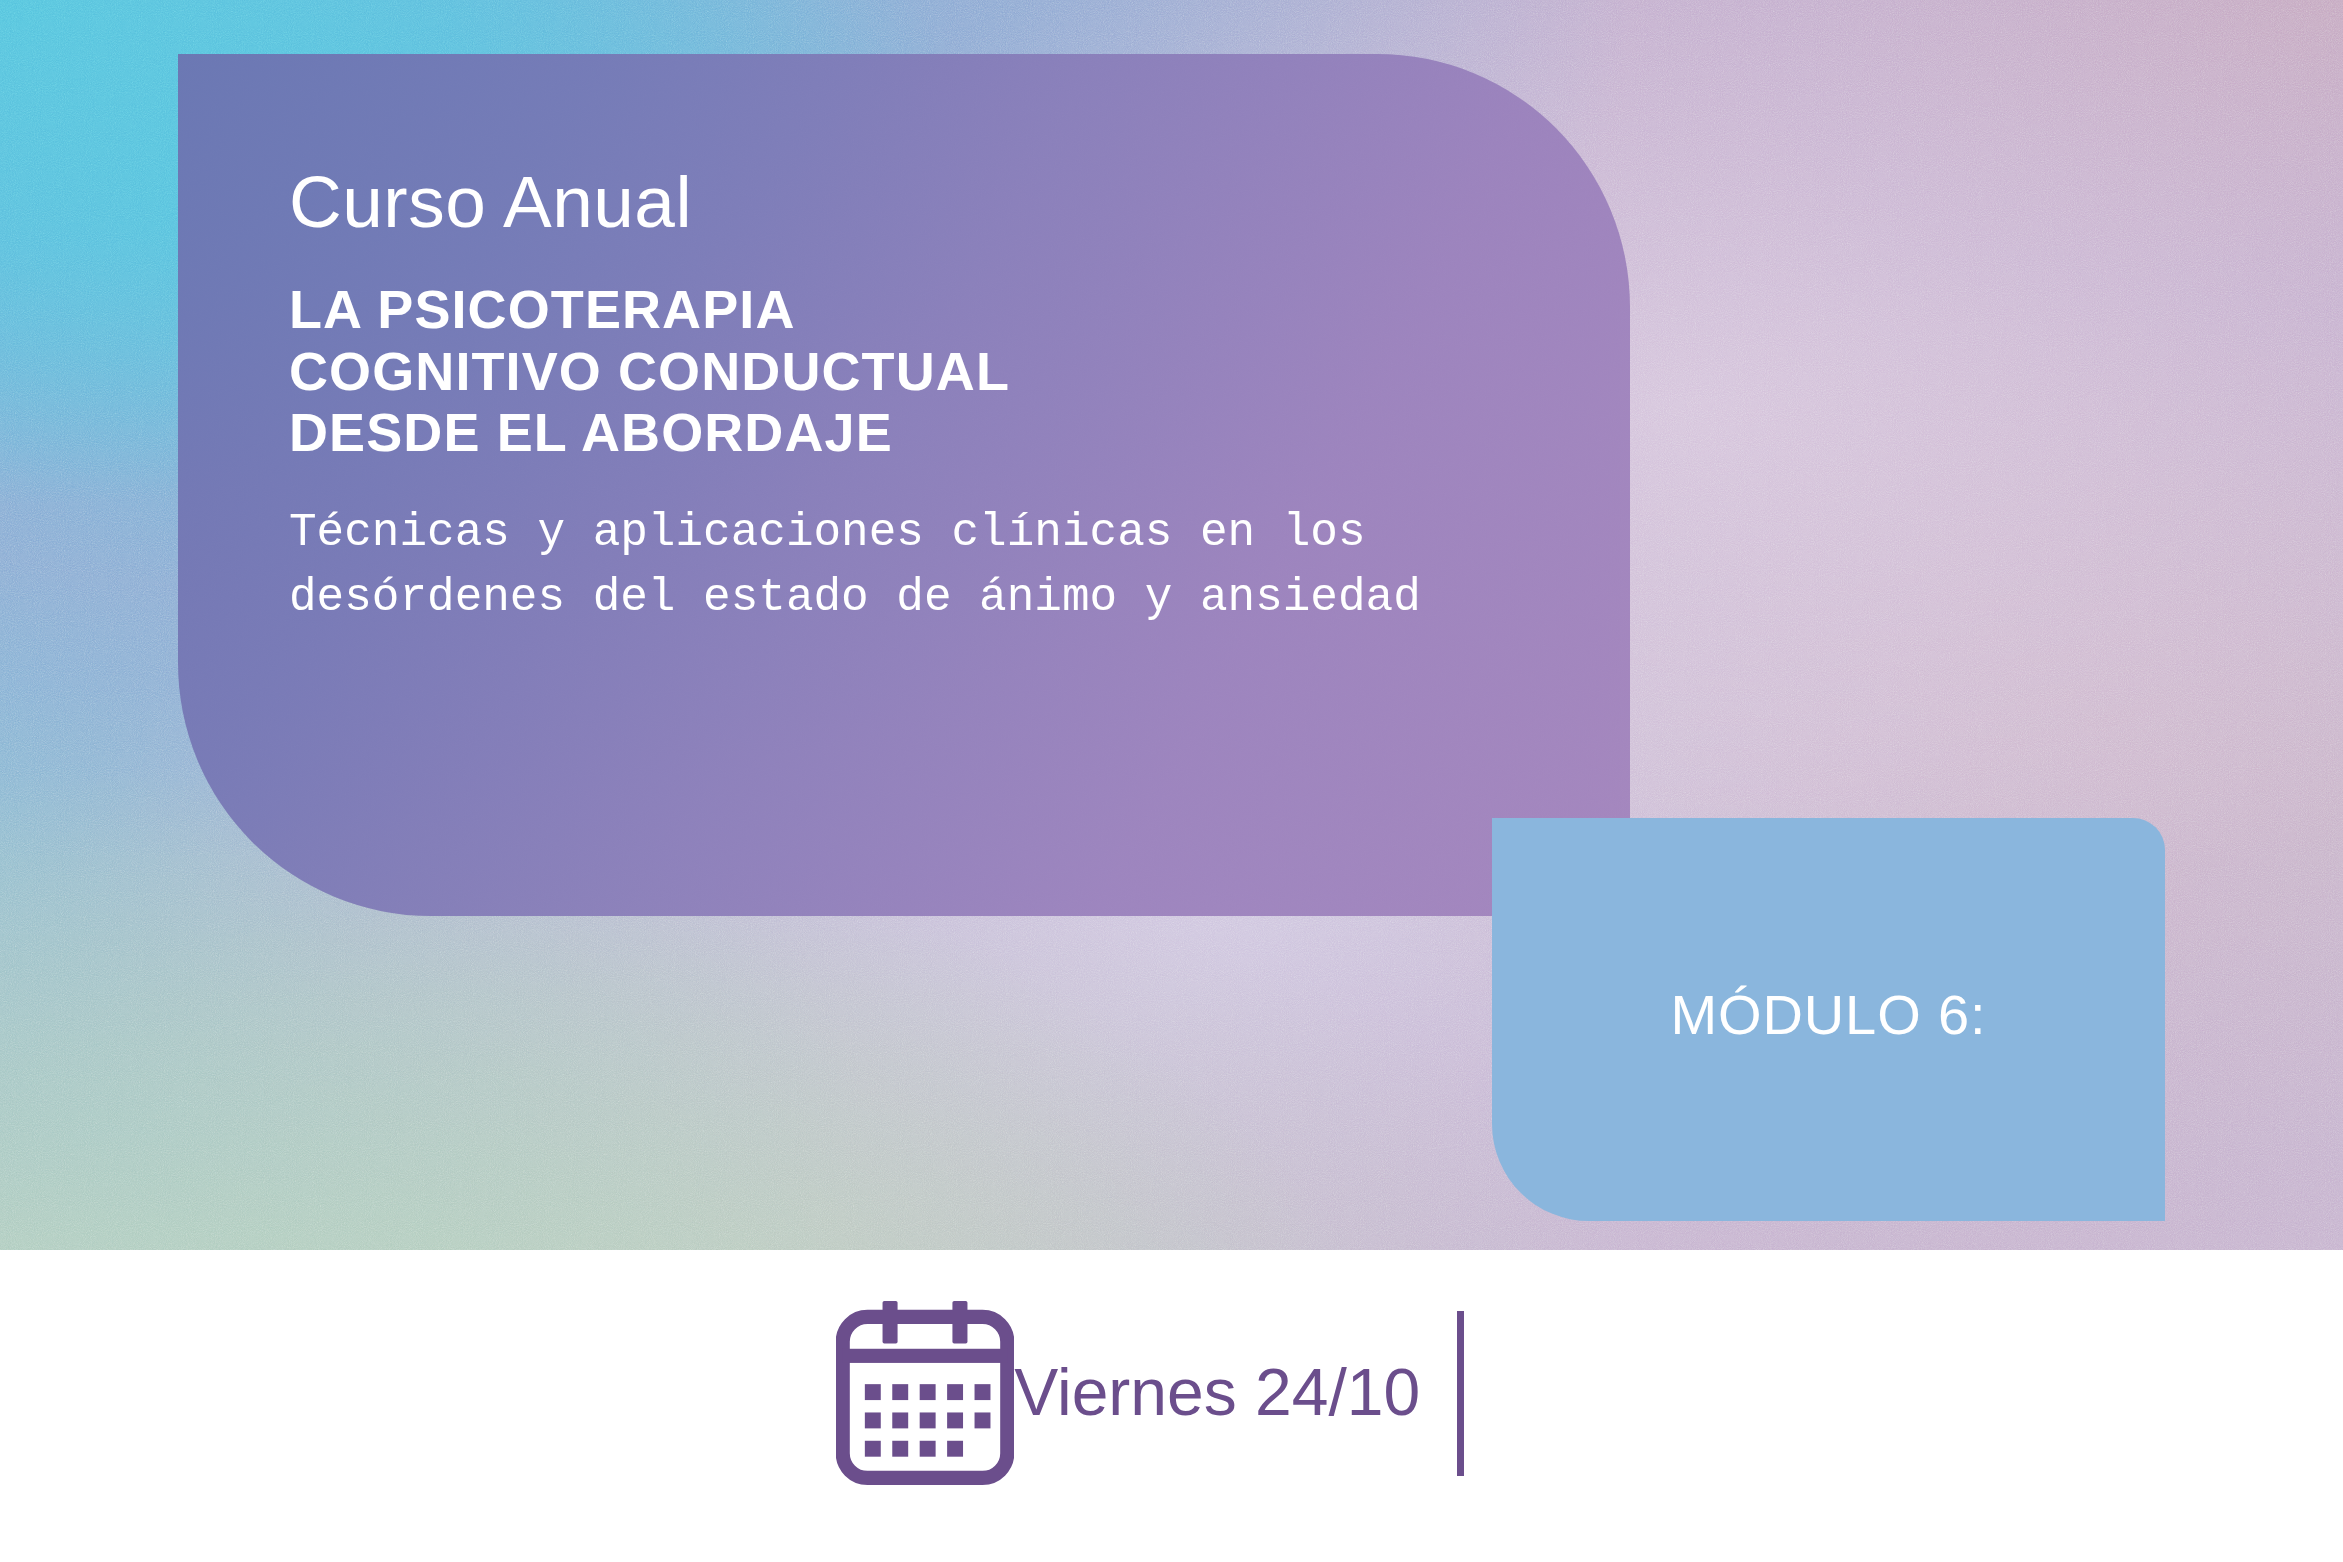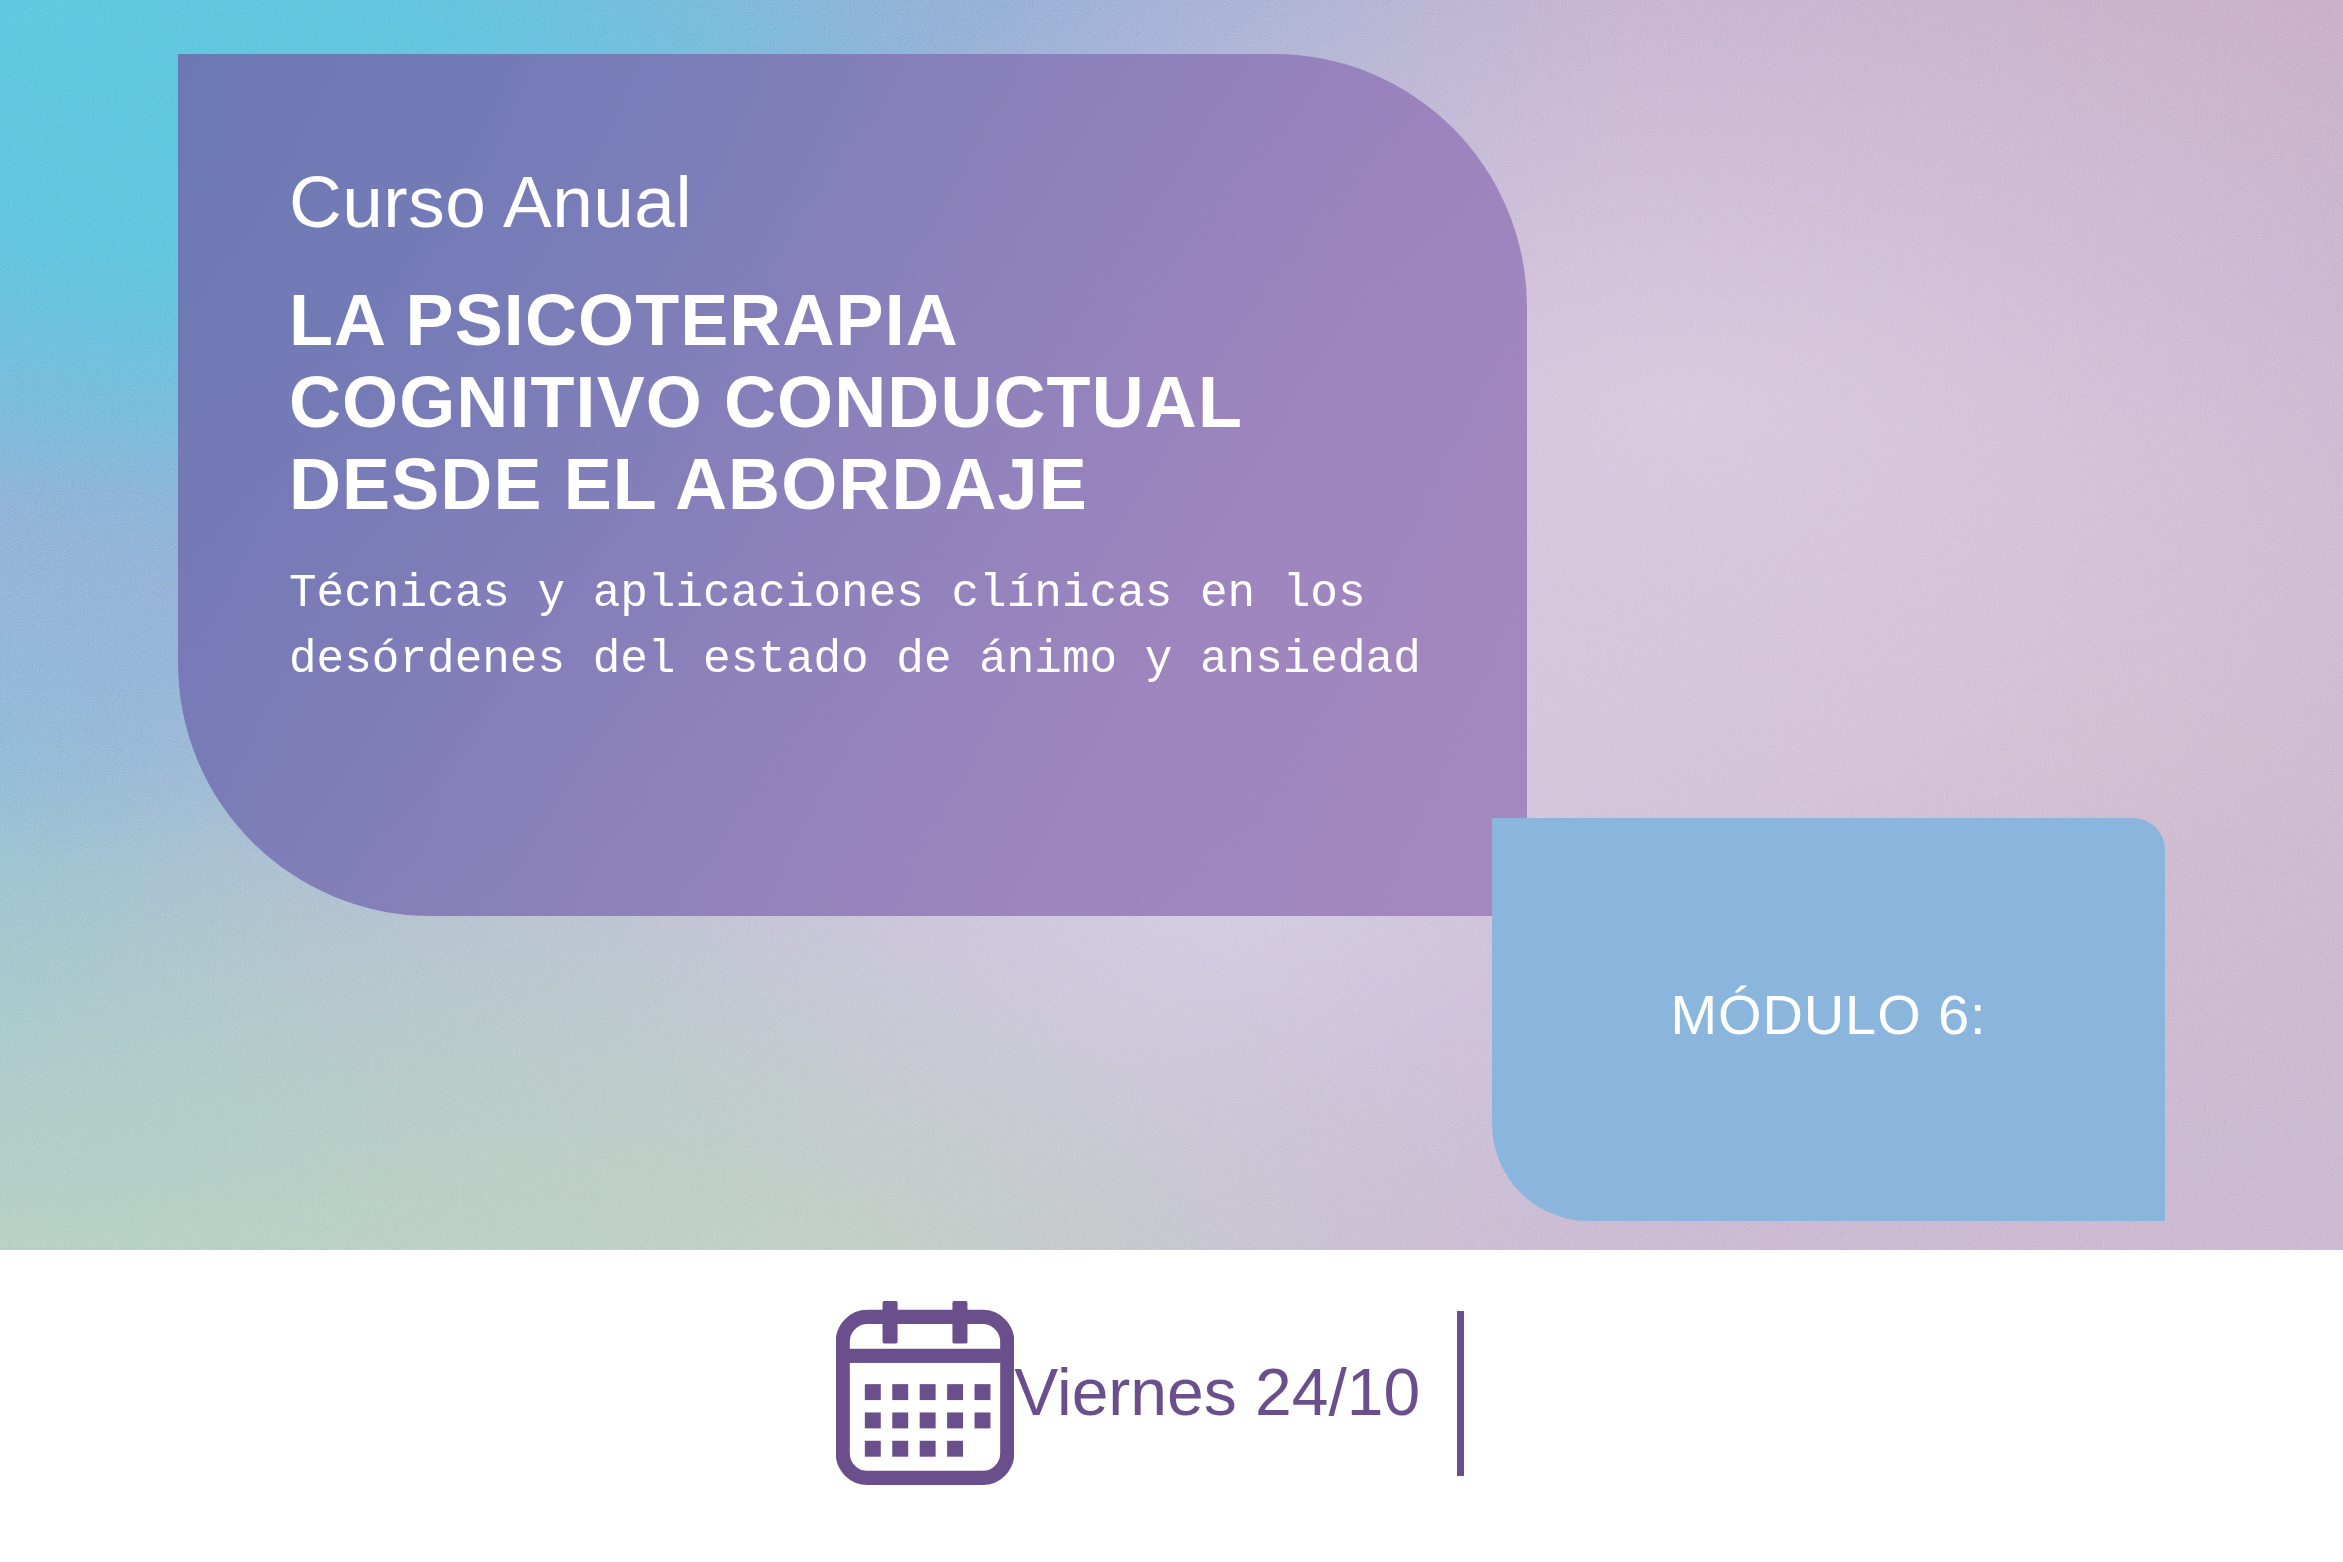--- a/index.html
+++ b/index.html
@@ -49,21 +49,21 @@
   .bg-noise {
     opacity: 0.5;
     mix-blend-mode: overlay;
   }
 
   
   .hero-card {
     position: absolute;
     left: 178px;
     top: 54px;
-    width: 1349px;
+    width: 1452px;
     height: 862px;
     border-radius: 0 253px 0 253px;
     background: linear-gradient(118deg,
         rgba(108,114,176,0.93) 0%,
         rgba(118,118,180,0.92) 22%,
         rgba(136,123,184,0.90) 48%,
         rgba(150,124,186,0.88) 72%,
         rgba(158,126,186,0.87) 100%);
     overflow: hidden;
   }
@@ -79,21 +79,21 @@
     font-weight: 300;
     letter-spacing: 0.5px;
     color: #ffffff;
     line-height: 1;
     margin: 0 0 41px 0;
   }
 
   .headline {
     margin: 0;
     color: #ffffff;
-    font-size: 72px;
+    font-size: 54px;
     font-weight: 700;
     letter-spacing: 1.1px;
     line-height: 1.14;
     text-transform: uppercase;
   }
   .headline-line { display: block; white-space: nowrap; }
 
   .subhead {
     margin: 37px 0 0 0;
     color: #ffffff;

